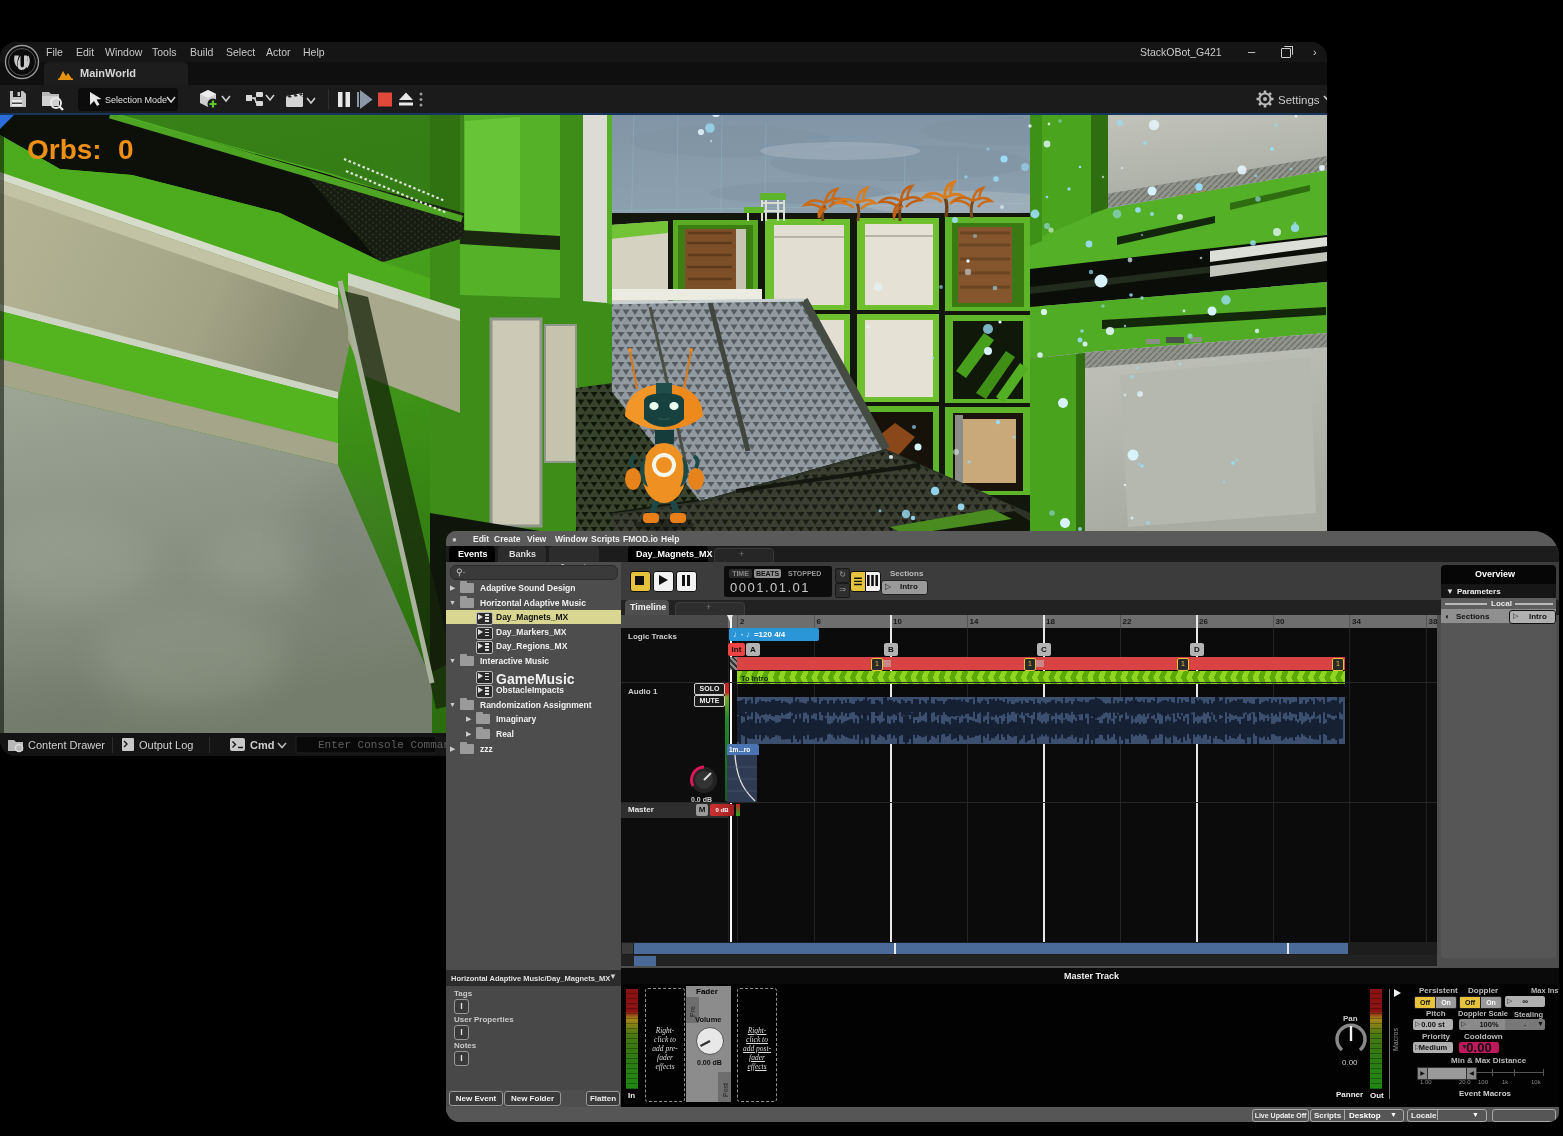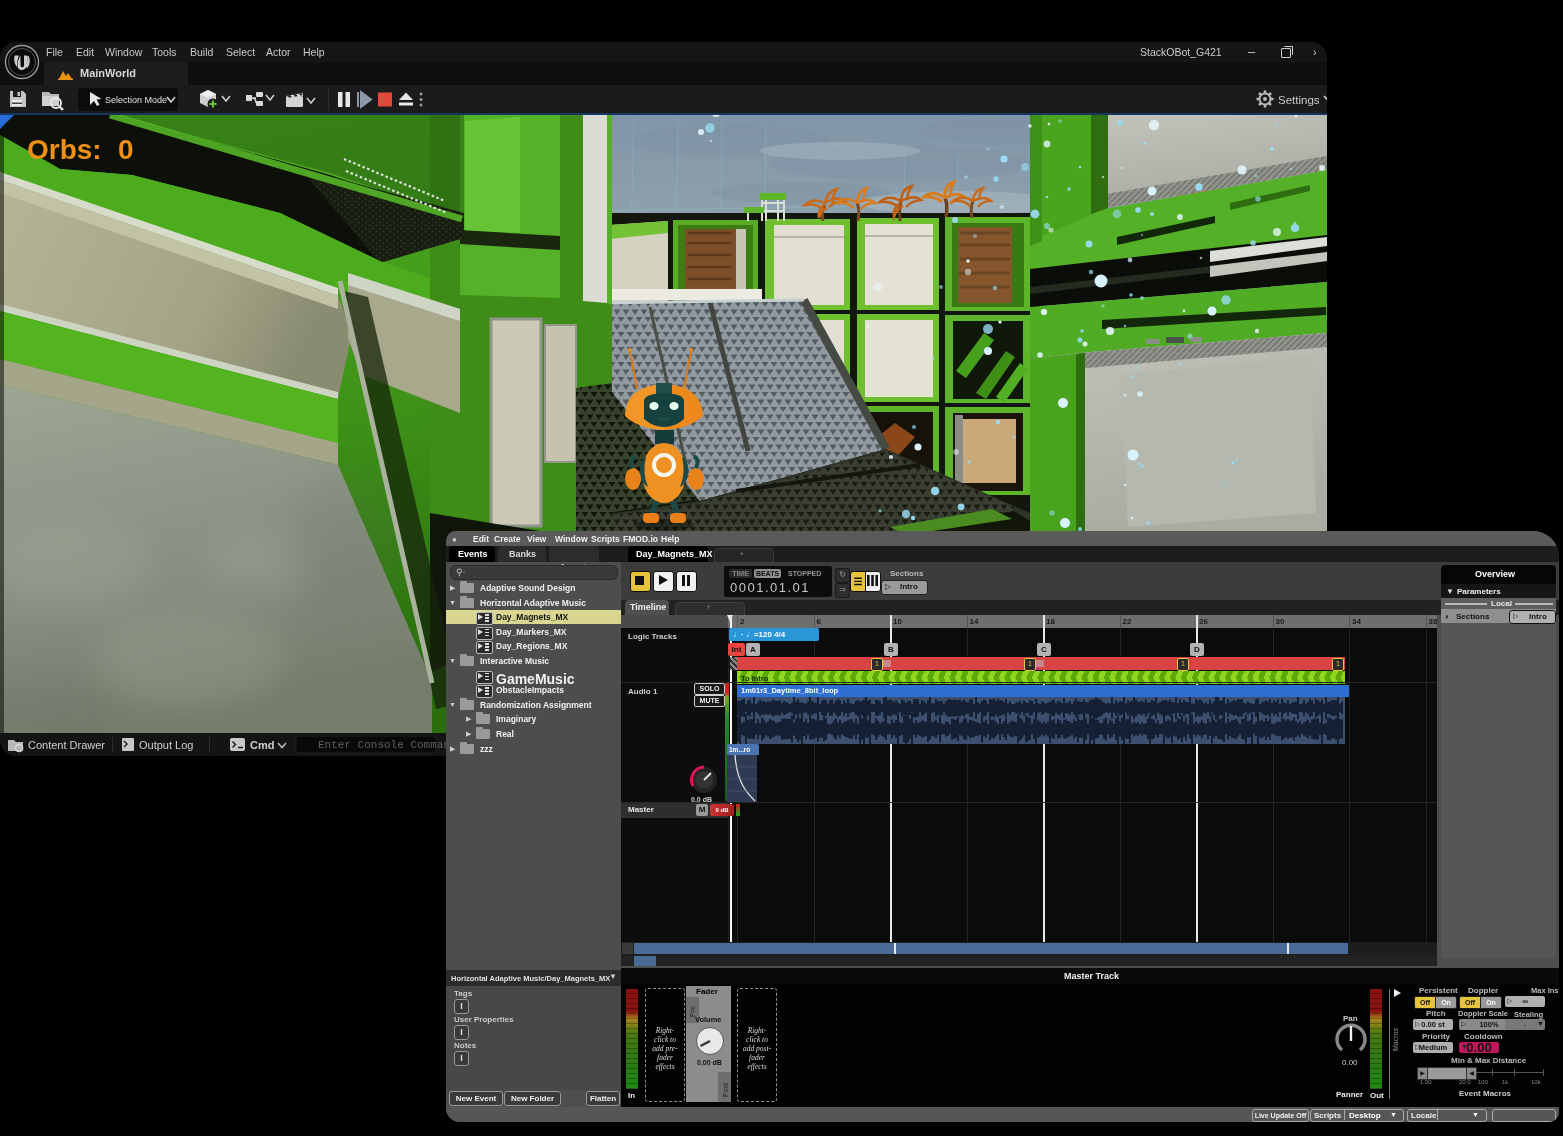--- a/index.html
+++ b/index.html
@@ -797,21 +797,20 @@
   <div class="abs" style="left:437px;top:129px;width:8px;height:7px;background:#c0c0c0;opacity:.55;"></div>
   <div class="abs" style="left:578px;top:127px;width:10px;height:11px;background:#2a2a2a;border:1px solid #e6c33c;border-radius:2px;color:#e6c33c;font-size:7px;text-align:center;line-height:10px;">1</div>
   <div class="abs" style="left:590px;top:129px;width:8px;height:7px;background:#c0c0c0;opacity:.55;"></div>
   <div class="abs" style="left:731px;top:127px;width:10px;height:11px;background:#2a2a2a;border:1px solid #e6c33c;border-radius:2px;color:#e6c33c;font-size:7px;text-align:center;line-height:10px;">1</div>
   <div class="abs" style="left:886px;top:127px;width:10px;height:11px;background:#2a2a2a;border:1px solid #e6c33c;border-radius:2px;color:#e6c33c;font-size:7px;text-align:center;line-height:10px;">1</div>
 
   <div class="abs" style="left:291px;top:140px;width:608px;height:7px;background:repeating-linear-gradient(115deg,#8fd621 0 5px,#5ca808 5px 10px);"></div>
   <div class="abs" style="left:291px;top:146.5px;width:608px;height:6.5px;background:repeating-linear-gradient(65deg,#8fd621 0 5px,#5ca808 5px 10px);"></div>
   <div class="t" style="left:295px;top:143px;color:#0a2a00;font-size:7.5px;font-weight:bold;">To Intro</div>
 
-  <div class="abs" style="left:291px;top:154px;width:608px;height:12px;background:#2e6fd4;color:#fff;font-size:7.5px;font-weight:bold;line-height:12px;padding-left:4px;">1m01r3_Daytime_8bit_loop</div>
   <div class="abs" style="left:291px;top:166px;width:608px;height:47px;background:#3d4f6e;"></div>
   <svg class="abs" style="left:291px;top:166px;" width="608" height="47" id="wavesvg">
       <path d="M1.0 4.1 L1.0 17.9 M3.0 3.7 L3.0 18.3 M5.0 3.1 L5.0 18.9 M7.0 2.0 L7.0 20.0 M9.0 6.9 L9.0 15.1 M11.0 3.4 L11.0 18.6 M13.0 2.4 L13.0 19.6 M15.0 6.5 L15.0 15.5 M17.0 -1.0 L17.0 23.0 M19.0 7.1 L19.0 14.9 M21.0 5.2 L21.0 16.8 M23.0 2.7 L23.0 19.3 M25.0 4.2 L25.0 17.8 M27.0 4.1 L27.0 17.9 M29.0 5.2 L29.0 16.8 M31.0 4.1 L31.0 17.9 M33.0 4.9 L33.0 17.1 M35.0 2.9 L35.0 19.1 M37.0 2.4 L37.0 19.6 M39.0 3.9 L39.0 18.1 M41.0 4.0 L41.0 18.0 M43.0 3.2 L43.0 18.8 M45.0 5.9 L45.0 16.1 M47.0 4.1 L47.0 17.9 M49.0 4.9 L49.0 17.1 M51.0 6.1 L51.0 15.9 M53.0 7.2 L53.0 14.8 M55.0 5.8 L55.0 16.2 M57.0 -0.3 L57.0 22.3 M59.0 4.6 L59.0 17.4 M61.0 2.3 L61.0 19.7 M63.0 5.2 L63.0 16.8 M65.0 5.5 L65.0 16.5 M67.0 6.3 L67.0 15.7 M69.0 6.5 L69.0 15.5 M71.0 4.3 L71.0 17.7 M73.0 0.1 L73.0 21.9 M75.0 3.7 L75.0 18.3 M77.0 5.6 L77.0 16.4 M79.0 5.4 L79.0 16.6 M81.0 0.6 L81.0 21.4 M83.0 6.9 L83.0 15.1 M85.0 4.1 L85.0 17.9 M87.0 2.5 L87.0 19.5 M89.0 3.3 L89.0 18.7 M91.0 6.7 L91.0 15.3 M93.0 3.2 L93.0 18.8 M95.0 3.0 L95.0 19.0 M97.0 6.4 L97.0 15.6 M99.0 3.8 L99.0 18.2 M101.0 2.1 L101.0 19.9 M103.0 3.6 L103.0 18.4 M105.0 6.9 L105.0 15.1 M107.0 3.2 L107.0 18.8 M109.0 6.1 L109.0 15.9 M111.0 2.1 L111.0 19.9 M113.0 5.8 L113.0 16.2 M115.0 6.8 L115.0 15.2 M117.0 6.7 L117.0 15.3 M119.0 3.9 L119.0 18.1 M121.0 2.7 L121.0 19.3 M123.0 4.6 L123.0 17.4 M125.0 4.0 L125.0 18.0 M127.0 2.4 L127.0 19.6 M129.0 -1.4 L129.0 23.4 M131.0 3.6 L131.0 18.4 M133.0 2.2 L133.0 19.8 M135.0 7.0 L135.0 15.0 M137.0 7.0 L137.0 15.0 M139.0 3.1 L139.0 18.9 M141.0 2.9 L141.0 19.1 M143.0 4.2 L143.0 17.8 M145.0 7.2 L145.0 14.8 M147.0 0.7 L147.0 21.3 M149.0 -1.3 L149.0 23.3 M151.0 3.4 L151.0 18.6 M153.0 2.4 L153.0 19.6 M155.0 3.3 L155.0 18.7 M157.0 5.1 L157.0 16.9 M159.0 3.6 L159.0 18.4 M161.0 5.7 L161.0 16.3 M163.0 6.7 L163.0 15.3 M165.0 2.6 L165.0 19.4 M167.0 3.7 L167.0 18.3 M169.0 6.0 L169.0 16.0 M171.0 3.8 L171.0 18.2 M173.0 3.9 L173.0 18.1 M175.0 6.7 L175.0 15.3 M177.0 2.0 L177.0 20.0 M179.0 2.1 L179.0 19.9 M181.0 2.3 L181.0 19.7 M183.0 7.0 L183.0 15.0 M185.0 3.0 L185.0 19.0 M187.0 4.4 L187.0 17.6 M189.0 6.4 L189.0 15.6 M191.0 2.9 L191.0 19.1 M193.0 -1.1 L193.0 23.1 M195.0 6.2 L195.0 15.8 M197.0 6.7 L197.0 15.3 M199.0 2.2 L199.0 19.8 M201.0 4.1 L201.0 17.9 M203.0 3.9 L203.0 18.1 M205.0 3.8 L205.0 18.2 M207.0 6.7 L207.0 15.3 M209.0 4.3 L209.0 17.7 M211.0 2.5 L211.0 19.5 M213.0 2.0 L213.0 20.0 M215.0 2.9 L215.0 19.1 M217.0 2.2 L217.0 19.8 M219.0 2.9 L219.0 19.1 M221.0 3.1 L221.0 18.9 M223.0 2.4 L223.0 19.6 M225.0 4.3 L225.0 17.7 M227.0 2.6 L227.0 19.4 M229.0 4.8 L229.0 17.2 M231.0 5.6 L231.0 16.4 M233.0 2.5 L233.0 19.5 M235.0 2.1 L235.0 19.9 M237.0 7.2 L237.0 14.8 M239.0 -0.1 L239.0 22.1 M241.0 5.2 L241.0 16.8 M243.0 6.5 L243.0 15.5 M245.0 4.1 L245.0 17.9 M247.0 2.4 L247.0 19.6 M249.0 3.6 L249.0 18.4 M251.0 7.1 L251.0 14.9 M253.0 2.1 L253.0 19.9 M255.0 2.6 L255.0 19.4 M257.0 1.8 L257.0 20.2 M259.0 4.0 L259.0 18.0 M261.0 1.7 L261.0 20.3 M263.0 3.2 L263.0 18.8 M265.0 3.4 L265.0 18.6 M267.0 4.9 L267.0 17.1 M269.0 2.1 L269.0 19.9 M271.0 6.4 L271.0 15.6 M273.0 4.2 L273.0 17.8 M275.0 7.1 L275.0 14.9 M277.0 7.2 L277.0 14.8 M279.0 5.3 L279.0 16.7 M281.0 5.5 L281.0 16.5 M283.0 3.8 L283.0 18.2 M285.0 6.7 L285.0 15.3 M287.0 3.6 L287.0 18.4 M289.0 5.6 L289.0 16.4 M291.0 6.0 L291.0 16.0 M293.0 3.0 L293.0 19.0 M295.0 4.0 L295.0 18.0 M297.0 7.1 L297.0 14.9 M299.0 1.9 L299.0 20.1 M301.0 5.9 L301.0 16.1 M303.0 7.2 L303.0 14.8 M305.0 4.3 L305.0 17.7 M307.0 5.6 L307.0 16.4 M309.0 6.7 L309.0 15.3 M311.0 5.2 L311.0 16.8 M313.0 5.1 L313.0 16.9 M315.0 3.2 L315.0 18.8 M317.0 2.8 L317.0 19.2 M319.0 6.3 L319.0 15.7 M321.0 3.9 L321.0 18.1 M323.0 4.6 L323.0 17.4 M325.0 6.2 L325.0 15.8 M327.0 1.0 L327.0 21.0 M329.0 5.9 L329.0 16.1 M331.0 5.4 L331.0 16.6 M333.0 3.8 L333.0 18.2 M335.0 7.2 L335.0 14.8 M337.0 4.5 L337.0 17.5 M339.0 1.4 L339.0 20.6 M341.0 4.1 L341.0 17.9 M343.0 4.5 L343.0 17.5 M345.0 5.1 L345.0 16.9 M347.0 2.8 L347.0 19.2 M349.0 5.2 L349.0 16.8 M351.0 5.3 L351.0 16.7 M353.0 2.9 L353.0 19.1 M355.0 2.4 L355.0 19.6 M357.0 2.3 L357.0 19.7 M359.0 0.5 L359.0 21.5 M361.0 1.5 L361.0 20.5 M363.0 2.3 L363.0 19.7 M365.0 3.8 L365.0 18.2 M367.0 5.7 L367.0 16.3 M369.0 6.7 L369.0 15.3 M371.0 5.9 L371.0 16.1 M373.0 6.4 L373.0 15.6 M375.0 0.3 L375.0 21.7 M377.0 6.5 L377.0 15.5 M379.0 3.3 L379.0 18.7 M381.0 5.9 L381.0 16.1 M383.0 3.9 L383.0 18.1 M385.0 4.4 L385.0 17.6 M387.0 -0.8 L387.0 22.8 M389.0 6.4 L389.0 15.6 M391.0 3.4 L391.0 18.6 M393.0 4.5 L393.0 17.5 M395.0 3.6 L395.0 18.4 M397.0 -0.3 L397.0 22.3 M399.0 2.6 L399.0 19.4 M401.0 4.6 L401.0 17.4 M403.0 4.9 L403.0 17.1 M405.0 3.6 L405.0 18.4 M407.0 5.3 L407.0 16.7 M409.0 2.3 L409.0 19.7 M411.0 5.4 L411.0 16.6 M413.0 5.6 L413.0 16.4 M415.0 3.1 L415.0 18.9 M417.0 4.2 L417.0 17.8 M419.0 0.2 L419.0 21.8 M421.0 6.3 L421.0 15.7 M423.0 5.1 L423.0 16.9 M425.0 3.7 L425.0 18.3 M427.0 3.3 L427.0 18.7 M429.0 2.9 L429.0 19.1 M431.0 4.6 L431.0 17.4 M433.0 2.3 L433.0 19.7 M435.0 5.0 L435.0 17.0 M437.0 5.8 L437.0 16.2 M439.0 -0.2 L439.0 22.2 M441.0 6.2 L441.0 15.8 M443.0 2.2 L443.0 19.8 M445.0 5.7 L445.0 16.3 M447.0 3.1 L447.0 18.9 M449.0 5.1 L449.0 16.9 M451.0 5.0 L451.0 17.0 M453.0 -0.6 L453.0 22.6 M455.0 6.5 L455.0 15.5 M457.0 6.7 L457.0 15.3 M459.0 1.7 L459.0 20.3 M461.0 3.4 L461.0 18.6 M463.0 2.2 L463.0 19.8 M465.0 3.5 L465.0 18.5 M467.0 6.6 L467.0 15.4 M469.0 5.3 L469.0 16.7 M471.0 6.9 L471.0 15.1 M473.0 2.7 L473.0 19.3 M475.0 6.6 L475.0 15.4 M477.0 4.2 L477.0 17.8 M479.0 -0.5 L479.0 22.5 M481.0 -0.2 L481.0 22.2 M483.0 3.9 L483.0 18.1 M485.0 3.2 L485.0 18.8 M487.0 0.2 L487.0 21.8 M489.0 6.7 L489.0 15.3 M491.0 2.2 L491.0 19.8 M493.0 5.6 L493.0 16.4 M495.0 4.2 L495.0 17.8 M497.0 3.0 L497.0 19.0 M499.0 3.9 L499.0 18.1 M501.0 2.2 L501.0 19.8 M503.0 2.5 L503.0 19.5 M505.0 2.1 L505.0 19.9 M507.0 6.1 L507.0 15.9 M509.0 6.6 L509.0 15.4 M511.0 4.6 L511.0 17.4 M513.0 6.1 L513.0 15.9 M515.0 6.8 L515.0 15.2 M517.0 6.8 L517.0 15.2 M519.0 2.2 L519.0 19.8 M521.0 1.4 L521.0 20.6 M523.0 7.1 L523.0 14.9 M525.0 5.4 L525.0 16.6 M527.0 4.4 L527.0 17.6 M529.0 3.4 L529.0 18.6 M531.0 4.5 L531.0 17.5 M533.0 2.0 L533.0 20.0 M535.0 6.0 L535.0 16.0 M537.0 3.3 L537.0 18.7 M539.0 4.9 L539.0 17.1 M541.0 2.2 L541.0 19.8 M543.0 7.2 L543.0 14.8 M545.0 2.0 L545.0 20.0 M547.0 5.4 L547.0 16.6 M549.0 6.6 L549.0 15.4 M551.0 3.3 L551.0 18.7 M553.0 7.0 L553.0 15.0 M555.0 5.4 L555.0 16.6 M557.0 5.0 L557.0 17.0 M559.0 4.7 L559.0 17.3 M561.0 -0.3 L561.0 22.3 M563.0 6.9 L563.0 15.1 M565.0 6.5 L565.0 15.5 M567.0 3.1 L567.0 18.9 M569.0 6.7 L569.0 15.3 M571.0 5.0 L571.0 17.0 M573.0 2.0 L573.0 20.0 M575.0 3.5 L575.0 18.5 M577.0 7.2 L577.0 14.8 M579.0 1.5 L579.0 20.5 M581.0 3.3 L581.0 18.7 M583.0 4.7 L583.0 17.3 M585.0 2.7 L585.0 19.3 M587.0 6.8 L587.0 15.2 M589.0 -0.3 L589.0 22.3 M591.0 5.0 L591.0 17.0 M593.0 4.6 L593.0 17.4 M595.0 3.3 L595.0 18.7 M597.0 3.1 L597.0 18.9 M599.0 3.4 L599.0 18.6 M601.0 -1.6 L601.0 23.6 M603.0 6.4 L603.0 15.6 M605.0 4.8 L605.0 17.2 " stroke="#10182a" stroke-width="1.7"></path>
       <path d="M1.0 18.9 L1.0 45.1 M3.0 16.7 L3.0 47.3 M5.0 25.9 L5.0 38.1 M7.0 24.7 L7.0 39.3 M9.0 16.4 L9.0 47.6 M11.0 23.1 L11.0 40.9 M13.0 22.0 L13.0 42.0 M15.0 22.5 L15.0 41.5 M17.0 21.7 L17.0 42.3 M19.0 26.3 L19.0 37.7 M21.0 22.0 L21.0 42.0 M23.0 25.9 L23.0 38.1 M25.0 20.5 L25.0 43.5 M27.0 22.5 L27.0 41.5 M29.0 25.7 L29.0 38.3 M31.0 24.2 L31.0 39.8 M33.0 22.1 L33.0 41.9 M35.0 23.2 L35.0 40.8 M37.0 24.1 L37.0 39.9 M39.0 25.7 L39.0 38.3 M41.0 25.4 L41.0 38.6 M43.0 24.8 L43.0 39.2 M45.0 21.6 L45.0 42.4 M47.0 21.4 L47.0 42.6 M49.0 21.7 L49.0 42.3 M51.0 22.1 L51.0 41.9 M53.0 21.8 L53.0 42.2 M55.0 18.6 L55.0 45.4 M57.0 25.5 L57.0 38.5 M59.0 22.0 L59.0 42.0 M61.0 19.1 L61.0 44.9 M63.0 21.3 L63.0 42.7 M65.0 16.5 L65.0 47.5 M67.0 25.0 L67.0 39.0 M69.0 21.8 L69.0 42.2 M71.0 26.0 L71.0 38.0 M73.0 21.2 L73.0 42.8 M75.0 21.8 L75.0 42.2 M77.0 21.8 L77.0 42.2 M79.0 23.2 L79.0 40.8 M81.0 19.5 L81.0 44.5 M83.0 22.9 L83.0 41.1 M85.0 23.4 L85.0 40.6 M87.0 19.6 L87.0 44.4 M89.0 21.3 L89.0 42.7 M91.0 26.8 L91.0 37.2 M93.0 27.2 L93.0 36.8 M95.0 26.0 L95.0 38.0 M97.0 23.4 L97.0 40.6 M99.0 21.6 L99.0 42.4 M101.0 25.5 L101.0 38.5 M103.0 22.7 L103.0 41.3 M105.0 26.5 L105.0 37.5 M107.0 25.2 L107.0 38.8 M109.0 24.1 L109.0 39.9 M111.0 23.3 L111.0 40.7 M113.0 22.3 L113.0 41.7 M115.0 22.3 L115.0 41.7 M117.0 25.8 L117.0 38.2 M119.0 21.6 L119.0 42.4 M121.0 26.4 L121.0 37.6 M123.0 17.3 L123.0 46.7 M125.0 21.4 L125.0 42.6 M127.0 16.7 L127.0 47.3 M129.0 23.6 L129.0 40.4 M131.0 23.2 L131.0 40.8 M133.0 16.9 L133.0 47.1 M135.0 26.6 L135.0 37.4 M137.0 25.8 L137.0 38.2 M139.0 21.1 L139.0 42.9 M141.0 23.8 L141.0 40.2 M143.0 26.6 L143.0 37.4 M145.0 25.1 L145.0 38.9 M147.0 23.7 L147.0 40.3 M149.0 21.0 L149.0 43.0 M151.0 26.2 L151.0 37.8 M153.0 27.1 L153.0 36.9 M155.0 22.4 L155.0 41.6 M157.0 25.8 L157.0 38.2 M159.0 23.1 L159.0 40.9 M161.0 16.7 L161.0 47.3 M163.0 25.0 L163.0 39.0 M165.0 25.9 L165.0 38.1 M167.0 19.1 L167.0 44.9 M169.0 15.9 L169.0 48.1 M171.0 18.6 L171.0 45.4 M173.0 22.0 L173.0 42.0 M175.0 15.9 L175.0 48.1 M177.0 26.3 L177.0 37.7 M179.0 23.0 L179.0 41.0 M181.0 26.1 L181.0 37.9 M183.0 24.9 L183.0 39.1 M185.0 23.4 L185.0 40.6 M187.0 24.0 L187.0 40.0 M189.0 25.3 L189.0 38.7 M191.0 19.1 L191.0 44.9 M193.0 21.2 L193.0 42.8 M195.0 25.2 L195.0 38.8 M197.0 24.3 L197.0 39.7 M199.0 22.7 L199.0 41.3 M201.0 26.0 L201.0 38.0 M203.0 18.5 L203.0 45.5 M205.0 26.4 L205.0 37.6 M207.0 27.2 L207.0 36.8 M209.0 24.2 L209.0 39.8 M211.0 25.0 L211.0 39.0 M213.0 27.2 L213.0 36.8 M215.0 21.2 L215.0 42.8 M217.0 22.2 L217.0 41.8 M219.0 22.8 L219.0 41.2 M221.0 20.1 L221.0 43.9 M223.0 26.2 L223.0 37.8 M225.0 24.7 L225.0 39.3 M227.0 21.4 L227.0 42.6 M229.0 21.2 L229.0 42.8 M231.0 25.4 L231.0 38.6 M233.0 22.9 L233.0 41.1 M235.0 23.6 L235.0 40.4 M237.0 23.9 L237.0 40.1 M239.0 25.2 L239.0 38.8 M241.0 25.3 L241.0 38.7 M243.0 26.2 L243.0 37.8 M245.0 18.3 L245.0 45.7 M247.0 24.8 L247.0 39.2 M249.0 22.7 L249.0 41.3 M251.0 27.1 L251.0 36.9 M253.0 20.6 L253.0 43.4 M255.0 22.9 L255.0 41.1 M257.0 22.4 L257.0 41.6 M259.0 24.7 L259.0 39.3 M261.0 27.0 L261.0 37.0 M263.0 21.1 L263.0 42.9 M265.0 26.8 L265.0 37.2 M267.0 24.0 L267.0 40.0 M269.0 21.1 L269.0 42.9 M271.0 26.8 L271.0 37.2 M273.0 25.0 L273.0 39.0 M275.0 23.5 L275.0 40.5 M277.0 24.6 L277.0 39.4 M279.0 25.1 L279.0 38.9 M281.0 17.6 L281.0 46.4 M283.0 20.4 L283.0 43.6 M285.0 22.2 L285.0 41.8 M287.0 25.7 L287.0 38.3 M289.0 18.4 L289.0 45.6 M291.0 20.3 L291.0 43.7 M293.0 21.0 L293.0 43.0 M295.0 26.9 L295.0 37.1 M297.0 22.3 L297.0 41.7 M299.0 17.3 L299.0 46.7 M301.0 23.2 L301.0 40.8 M303.0 24.5 L303.0 39.5 M305.0 26.4 L305.0 37.6 M307.0 24.7 L307.0 39.3 M309.0 26.4 L309.0 37.6 M311.0 24.5 L311.0 39.5 M313.0 17.7 L313.0 46.3 M315.0 23.6 L315.0 40.4 M317.0 21.9 L317.0 42.1 M319.0 26.6 L319.0 37.4 M321.0 22.0 L321.0 42.0 M323.0 23.2 L323.0 40.8 M325.0 26.2 L325.0 37.8 M327.0 22.7 L327.0 41.3 M329.0 22.2 L329.0 41.8 M331.0 24.1 L331.0 39.9 M333.0 24.5 L333.0 39.5 M335.0 26.0 L335.0 38.0 M337.0 22.6 L337.0 41.4 M339.0 23.9 L339.0 40.1 M341.0 18.7 L341.0 45.3 M343.0 23.1 L343.0 40.9 M345.0 23.2 L345.0 40.8 M347.0 16.7 L347.0 47.3 M349.0 21.2 L349.0 42.8 M351.0 26.7 L351.0 37.3 M353.0 16.5 L353.0 47.5 M355.0 20.9 L355.0 43.1 M357.0 17.1 L357.0 46.9 M359.0 22.4 L359.0 41.6 M361.0 22.9 L361.0 41.1 M363.0 26.3 L363.0 37.7 M365.0 26.0 L365.0 38.0 M367.0 21.9 L367.0 42.1 M369.0 20.5 L369.0 43.5 M371.0 26.6 L371.0 37.4 M373.0 22.4 L373.0 41.6 M375.0 24.0 L375.0 40.0 M377.0 26.9 L377.0 37.1 M379.0 21.2 L379.0 42.8 M381.0 17.2 L381.0 46.8 M383.0 24.5 L383.0 39.5 M385.0 21.1 L385.0 42.9 M387.0 16.8 L387.0 47.2 M389.0 22.4 L389.0 41.6 M391.0 22.0 L391.0 42.0 M393.0 17.8 L393.0 46.2 M395.0 26.7 L395.0 37.3 M397.0 24.7 L397.0 39.3 M399.0 26.1 L399.0 37.9 M401.0 25.3 L401.0 38.7 M403.0 27.2 L403.0 36.8 M405.0 25.2 L405.0 38.8 M407.0 27.0 L407.0 37.0 M409.0 26.1 L409.0 37.9 M411.0 21.8 L411.0 42.2 M413.0 17.3 L413.0 46.7 M415.0 21.8 L415.0 42.2 M417.0 22.4 L417.0 41.6 M419.0 25.9 L419.0 38.1 M421.0 23.3 L421.0 40.7 M423.0 26.9 L423.0 37.1 M425.0 26.4 L425.0 37.6 M427.0 15.9 L427.0 48.1 M429.0 24.2 L429.0 39.8 M431.0 22.3 L431.0 41.7 M433.0 23.7 L433.0 40.3 M435.0 17.7 L435.0 46.3 M437.0 25.6 L437.0 38.4 M439.0 24.3 L439.0 39.7 M441.0 20.9 L441.0 43.1 M443.0 22.4 L443.0 41.6 M445.0 18.4 L445.0 45.6 M447.0 24.2 L447.0 39.8 M449.0 20.6 L449.0 43.4 M451.0 27.0 L451.0 37.0 M453.0 22.6 L453.0 41.4 M455.0 17.3 L455.0 46.7 M457.0 26.4 L457.0 37.6 M459.0 24.2 L459.0 39.8 M461.0 26.5 L461.0 37.5 M463.0 25.4 L463.0 38.6 M465.0 22.7 L465.0 41.3 M467.0 26.1 L467.0 37.9 M469.0 26.8 L469.0 37.2 M471.0 21.4 L471.0 42.6 M473.0 24.9 L473.0 39.1 M475.0 17.6 L475.0 46.4 M477.0 22.8 L477.0 41.2 M479.0 25.0 L479.0 39.0 M481.0 21.9 L481.0 42.1 M483.0 21.9 L483.0 42.1 M485.0 21.1 L485.0 42.9 M487.0 19.0 L487.0 45.0 M489.0 26.6 L489.0 37.4 M491.0 21.4 L491.0 42.6 M493.0 25.0 L493.0 39.0 M495.0 22.9 L495.0 41.1 M497.0 22.8 L497.0 41.2 M499.0 22.1 L499.0 41.9 M501.0 24.2 L501.0 39.8 M503.0 27.0 L503.0 37.0 M505.0 21.9 L505.0 42.1 M507.0 21.5 L507.0 42.5 M509.0 17.6 L509.0 46.4 M511.0 24.0 L511.0 40.0 M513.0 23.6 L513.0 40.4 M515.0 16.4 L515.0 47.6 M517.0 27.2 L517.0 36.8 M519.0 25.1 L519.0 38.9 M521.0 16.3 L521.0 47.7 M523.0 23.8 L523.0 40.2 M525.0 22.7 L525.0 41.3 M527.0 24.5 L527.0 39.5 M529.0 21.1 L529.0 42.9 M531.0 23.9 L531.0 40.1 M533.0 21.3 L533.0 42.7 M535.0 26.8 L535.0 37.2 M537.0 26.9 L537.0 37.1 M539.0 25.3 L539.0 38.7 M541.0 24.4 L541.0 39.6 M543.0 25.1 L543.0 38.9 M545.0 20.6 L545.0 43.4 M547.0 21.9 L547.0 42.1 M549.0 23.8 L549.0 40.2 M551.0 21.9 L551.0 42.1 M553.0 23.5 L553.0 40.5 M555.0 23.4 L555.0 40.6 M557.0 20.4 L557.0 43.6 M559.0 23.9 L559.0 40.1 M561.0 25.8 L561.0 38.2 M563.0 23.8 L563.0 40.2 M565.0 27.2 L565.0 36.8 M567.0 25.5 L567.0 38.5 M569.0 23.9 L569.0 40.1 M571.0 22.5 L571.0 41.5 M573.0 25.5 L573.0 38.5 M575.0 22.4 L575.0 41.6 M577.0 21.6 L577.0 42.4 M579.0 21.7 L579.0 42.3 M581.0 21.3 L581.0 42.7 M583.0 25.9 L583.0 38.1 M585.0 17.2 L585.0 46.8 M587.0 27.0 L587.0 37.0 M589.0 25.8 L589.0 38.2 M591.0 20.8 L591.0 43.2 M593.0 20.8 L593.0 43.2 M595.0 22.3 L595.0 41.7 M597.0 22.8 L597.0 41.2 M599.0 21.0 L599.0 43.0 M601.0 17.0 L601.0 47.0 M603.0 22.2 L603.0 41.8 M605.0 22.4 L605.0 41.6 " stroke="#10182a" stroke-width="1.7"></path>
     </svg>
 
   <div class="abs" style="left:281px;top:213px;width:30px;height:11px;background:#4a74b4;border-radius:2px 2px 0 0;color:#fff;font-size:6.5px;font-weight:bold;line-height:11px;padding-left:2px;">1m...ro</div>
   <div class="abs" style="left:281px;top:224px;width:30px;height:47px;background:#2f3b52;"></div>
   <svg class="abs" style="left:281px;top:224px;" width="30" height="47">
     <path d="M8 0 C10 28 20 38 28 46" fill="none" stroke="#e0e0e0" stroke-width="1.3"></path>
@@ -856,21 +855,21 @@
   <svg class="abs" style="left:248px;top:494px;" width="32" height="32">
     <circle cx="16" cy="16" r="13.5" fill="#e8e8e8"></circle>
     <circle cx="16" cy="16" r="13.5" fill="none" stroke="#555" stroke-width="1"></circle>
     <line x1="16" y1="16" x2="6.5" y2="21" stroke="#333" stroke-width="2.4"></line>
   </svg>
   <div class="t" style="left:251px;top:528px;color:#111;font-size:7px;font-weight:bold;">0.00 dB</div>
   <div class="abs" style="left:272px;top:541px;width:13px;height:30px;background:#6e6e6e;"></div>
   <div class="t" style="left:276px;top:566px;color:#222;font-size:7px;transform:rotate(-90deg);transform-origin:0 0;">Post</div>
 
   <div class="abs" style="left:291px;top:457px;width:38px;height:112px;border:1px dashed #909090;border-radius:3px;"></div>
-  <div class="t" style="left:295px;top:495px;color:#ddd;font-size:7.5px;font-style:italic;font-family:'Liberation Serif',serif;line-height:9px;white-space:normal;width:32px;text-align:center;">Right-click to add post-fader effects</div>
+  <div class="t" style="left:295px;top:495px;color:#ddd;font-size:7.5px;font-style:italic;font-family:'Liberation Serif',serif;line-height:9px;white-space:normal;width:32px;text-align:center;text-decoration:underline;">Right-click to add post-fader effects</div>
 
   <div class="t" style="left:897px;top:483px;color:#ccc;font-size:8px;font-weight:bold;">Pan</div>
   <svg class="abs" style="left:888px;top:492px;" width="34" height="34">
     <path d="M8 27 A14 14 0 1 1 26 27" fill="none" stroke="#888" stroke-width="3.5"></path>
     <line x1="17" y1="18" x2="17" y2="3" stroke="#f0f0f0" stroke-width="2.4"></line>
   </svg>
   <div class="t" style="left:896px;top:527px;color:#ccc;font-size:8px;">0.00</div>
   <div class="t" style="left:890px;top:559px;color:#eee;font-size:8px;font-weight:bold;">Panner</div>
 
   <div class="abs" style="left:924px;top:458px;width:12px;height:100px;background:repeating-linear-gradient(rgba(0,0,0,0) 0 4px,rgba(0,0,0,0.3) 4px 5px),linear-gradient(#8a1212 0 22%,#a88418 30%,#4a7a10 45%,#2d7a12 70%,#1f8a14 100%);"></div>

